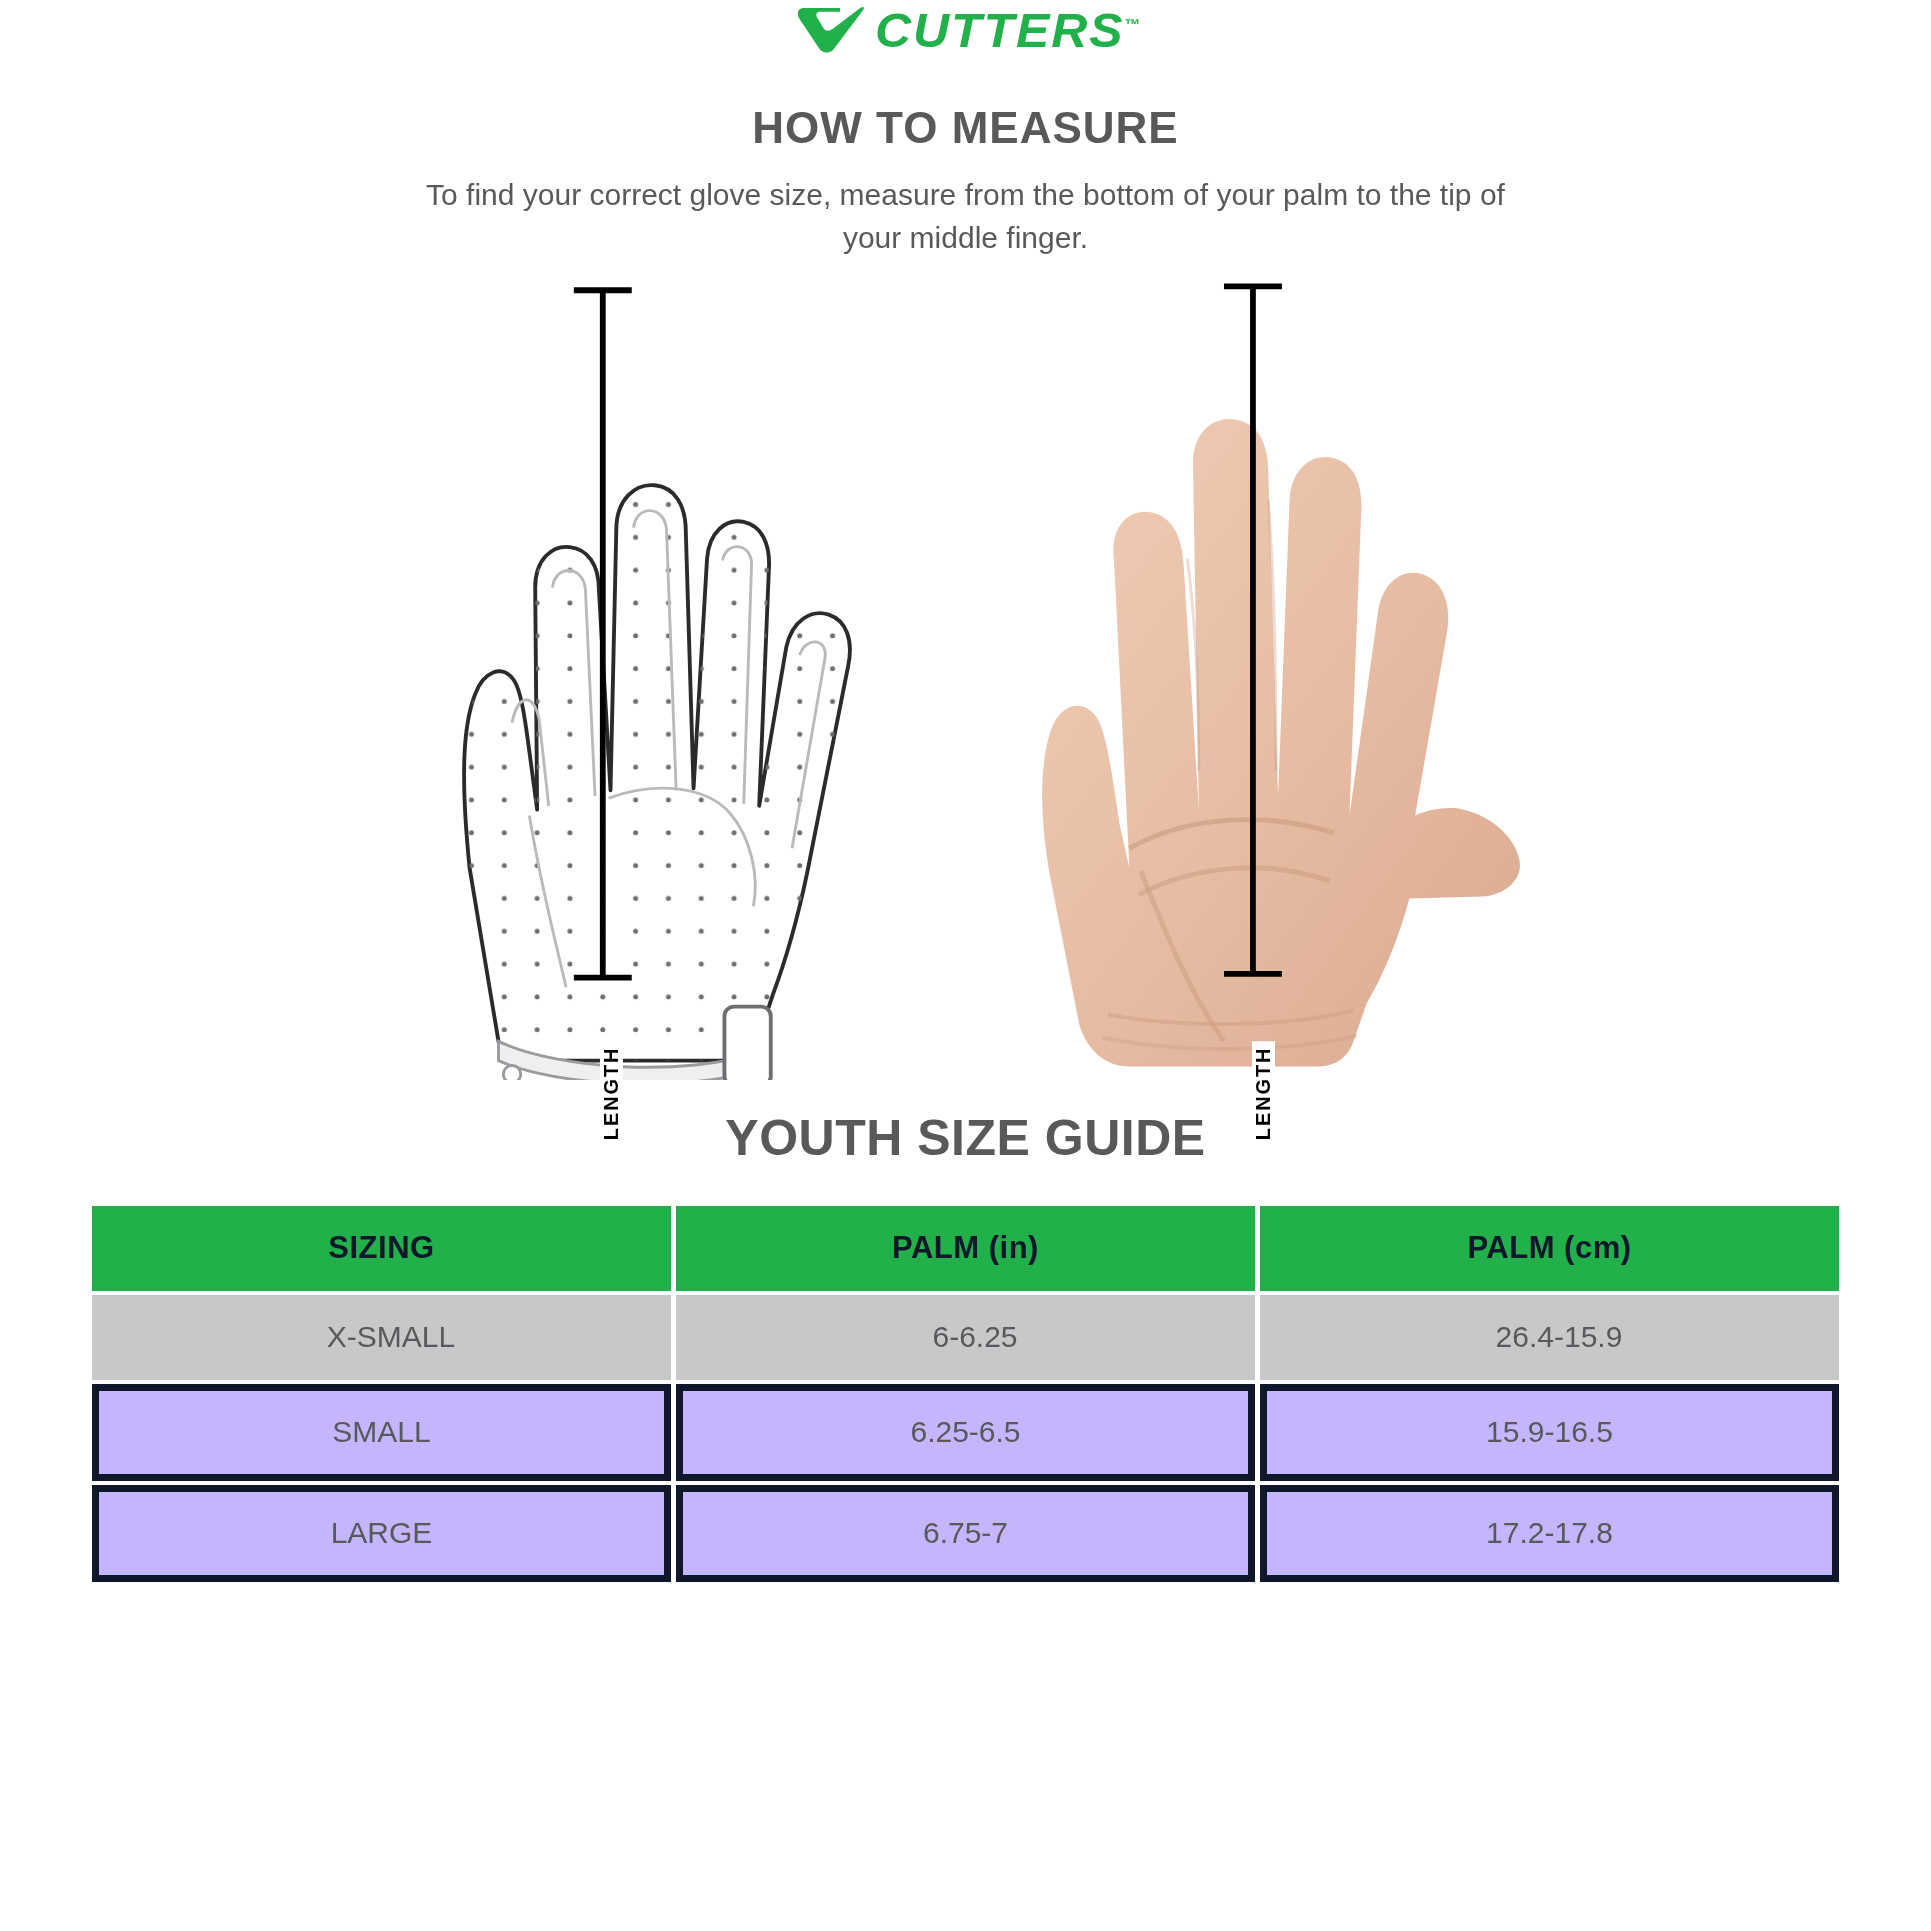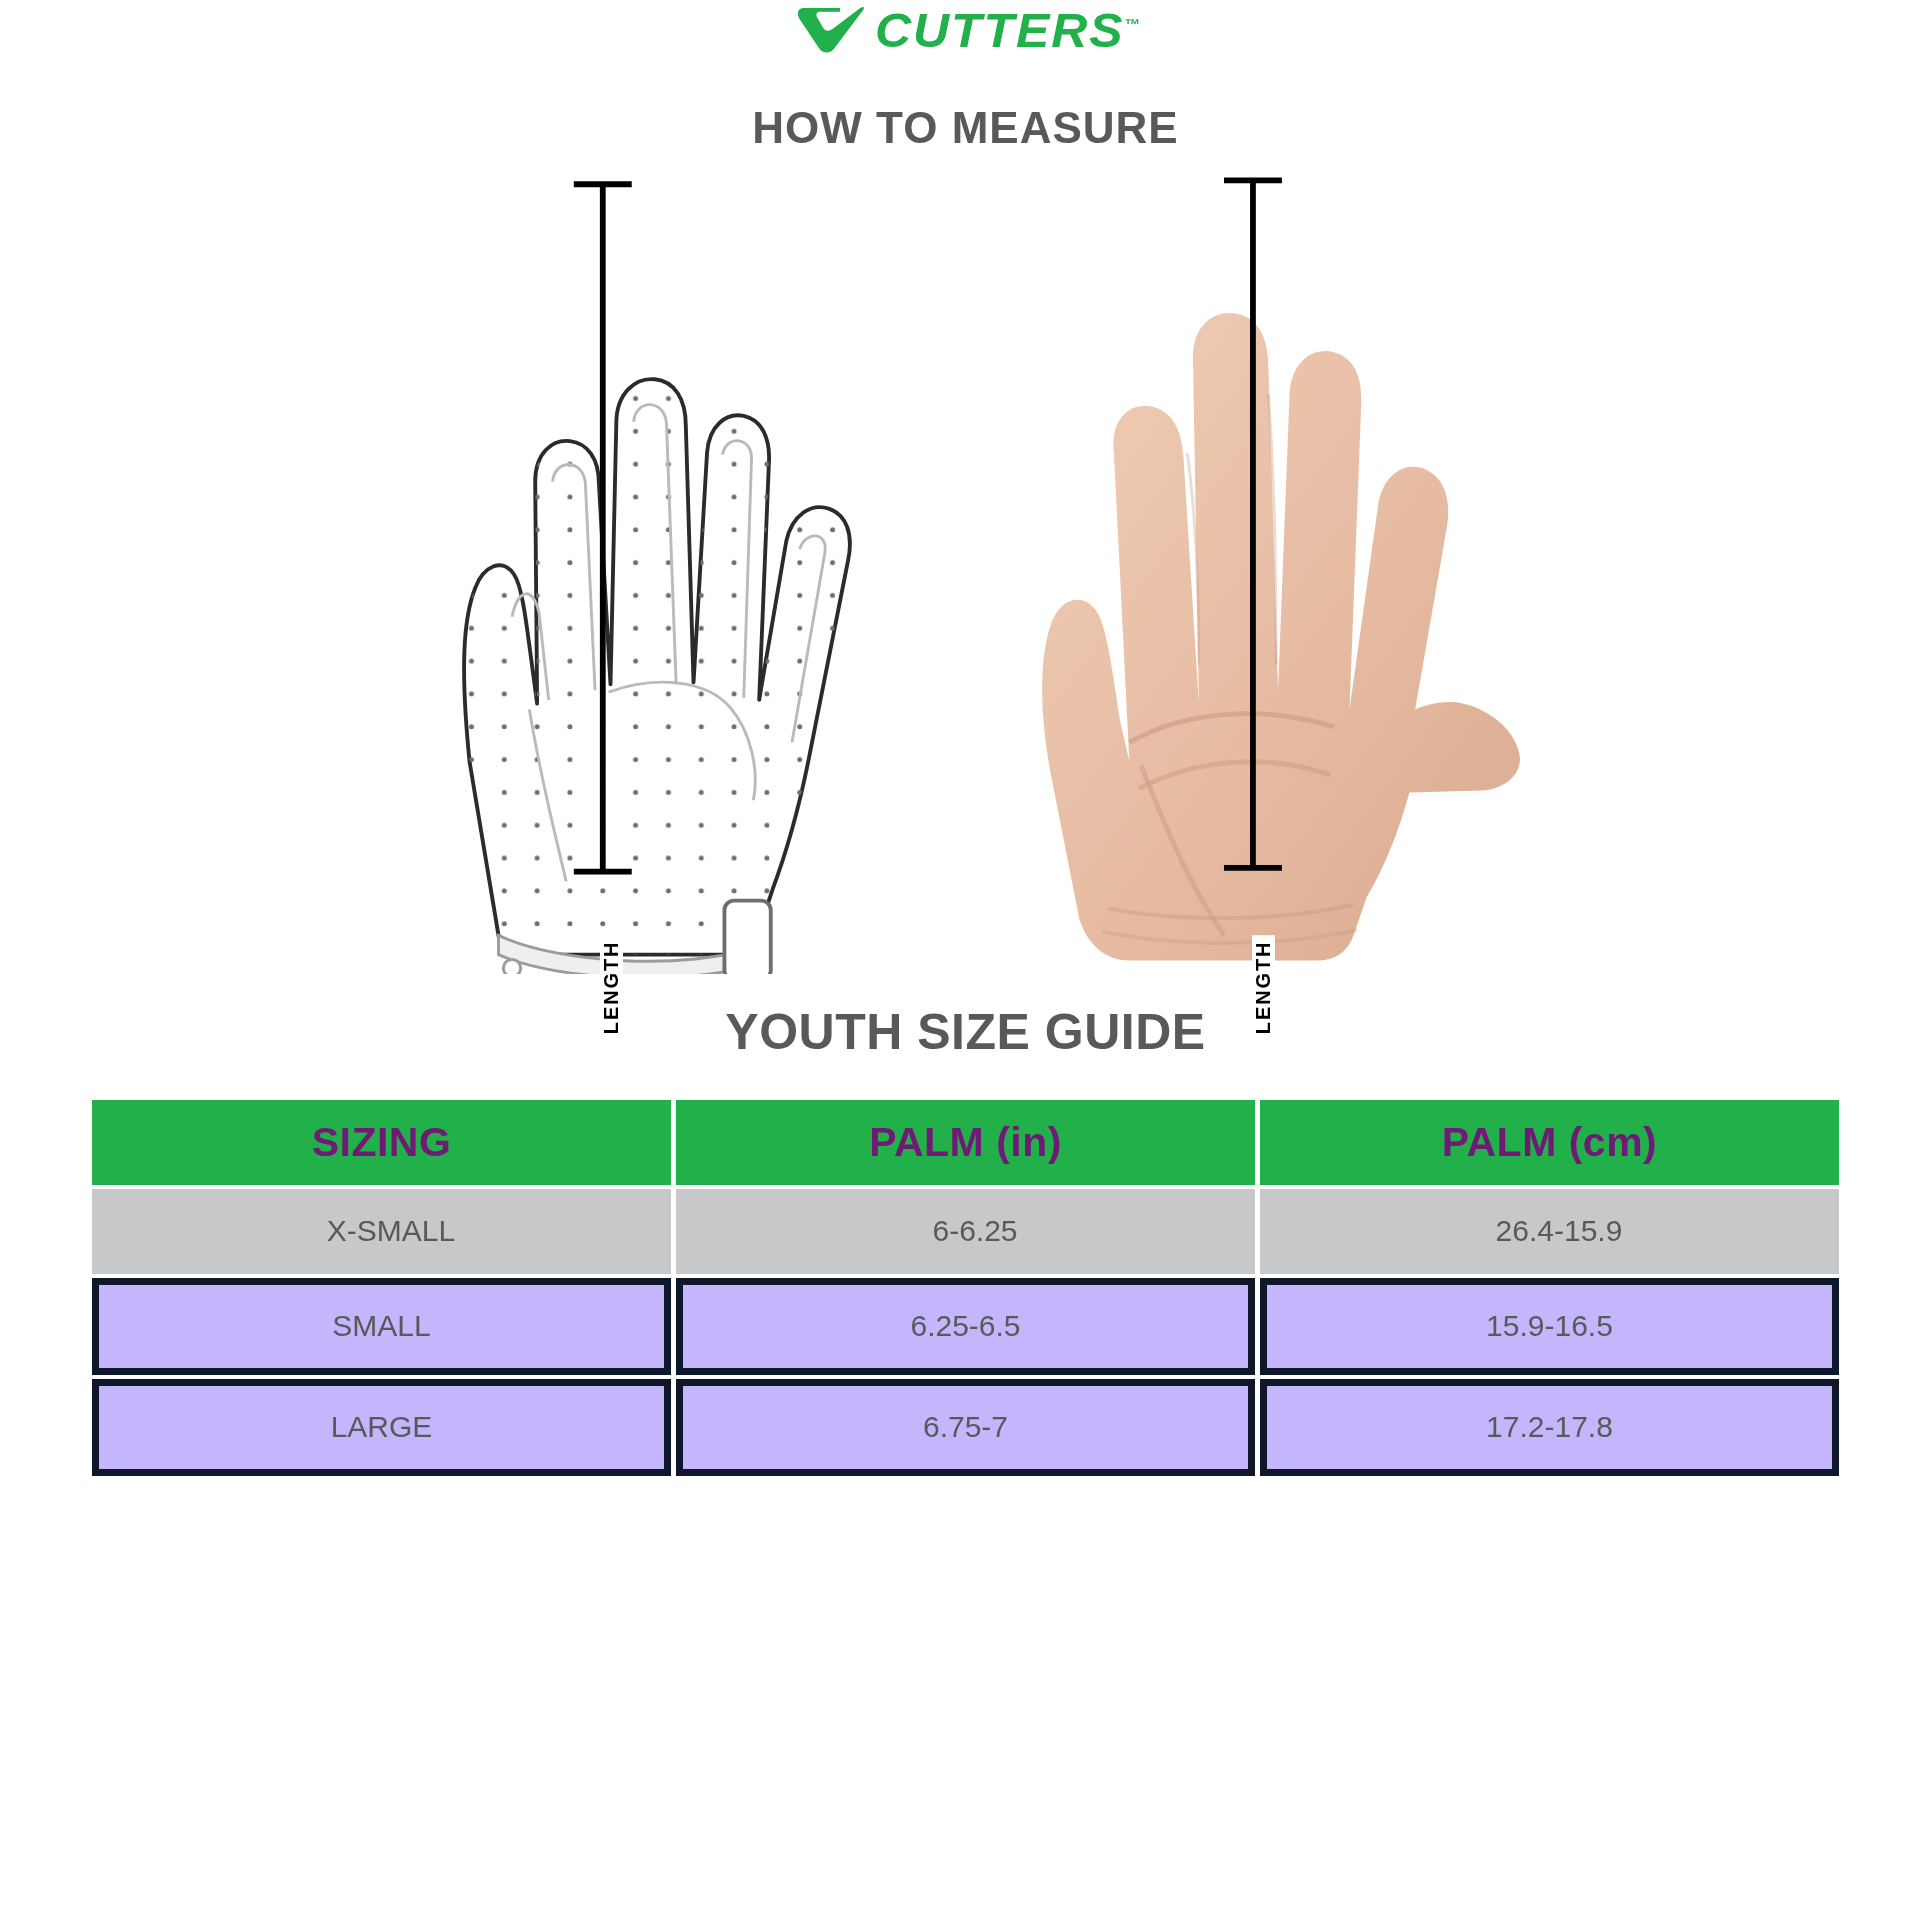--- a/index.html
+++ b/index.html
@@ -107,22 +107,22 @@
   }
   table.size-table {
     width: 1738px;
     margin: 35px auto 0 auto;
     border-collapse: separate;
     border-spacing: 5.8px 4.8px;
     table-layout: fixed;
   }
   table.size-table th {
     background: #22b04b;
-    color: #701a75;
-    font-size: 41px;
+    color: #0f172a;
+    font-size: 31px;
     font-weight: bold;
     height: 83px;
     text-align: center;
     letter-spacing: 0.5px;
   }
   table.size-table td {
     height: 81px;
     text-align: center;
     font-size: 30px;
     color: #58595b;
@@ -144,20 +144,21 @@
 <div class="page">
 
   <div class="logo-wrap">
     <svg class="logo-mark" viewBox="0 0 74 52">
       <path d="M46 2 L8 2 C2 2 0 8 4 14 L24 44 C28 50 36 50 40 44 L70 4 C72 1 70 0 67 2 L38 24 C34 27 30 26 28 22 L22 12 C20 8 22 6 26 6 L46 6 Z" fill="#22b04b"></path>
     </svg>
     <div class="logo-text"><span>CUTTERS</span><span class="logo-tm">™</span></div>
   </div>
 
   <div class="title">HOW TO MEASURE</div>
+  <div class="subtitle">To find your correct glove size, measure from the bottom of your palm to the tip of your middle finger.</div>
 
   <div class="figures">
 
     <svg class="fig fig-glove" width="599" height="811" viewBox="0 0 620 840">
       <defs>
         <pattern id="dots" x="0" y="0" width="34" height="34" patternUnits="userSpaceOnUse">
           <circle cx="6" cy="6" r="2.6" fill="#6d6e71"></circle>
         </pattern>
       </defs>
 

